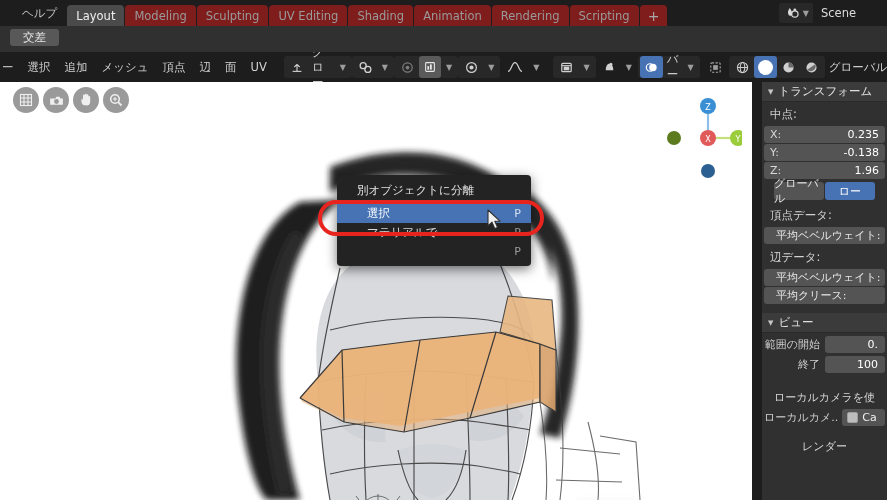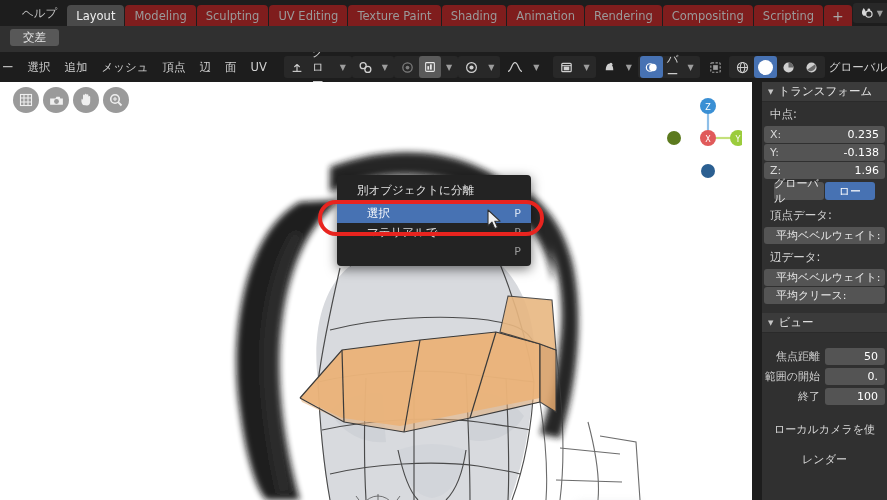--- a/index.html
+++ b/index.html
@@ -187,25 +187,23 @@
 
 <div id="app">
 
   <div class="topbar">
     <div class="menu-item">ヘルプ</div>
     <div class="wstabs">
       <div class="wstab active">Layout</div>
       <div class="wstab">Modeling</div>
       <div class="wstab">Sculpting</div>
       <div class="wstab">UV Editing</div>
-      <div class="wstab">Texture Paint</div>
       <div class="wstab">Shading</div>
       <div class="wstab">Animation</div>
       <div class="wstab">Rendering</div>
-      <div class="wstab">Compositing</div>
       <div class="wstab">Scripting</div>
       <div class="wstab plus">+</div>
     </div>
     <div class="topbar-right">
       <div class="scene-block">
         <div class="scene-icon-btn">
           <svg width="15" height="15" viewBox="0 0 16 16" class="icosvg">
             <path d="M5 2 C3 5 2.5 7.5 4 9.5 C5.2 11 7 10.8 7.6 9 C8.2 7.2 6.8 4.5 5 2 Z" fill="#d8d8d8"></path>
             <circle cx="10.5" cy="8.5" r="3.4" fill="none" stroke="#d8d8d8" stroke-width="1.3"></circle>
             <circle cx="10.5" cy="4.2" r="1.5" fill="#d8d8d8"></circle>
@@ -557,32 +555,35 @@
 
     <div class="sb-label">辺データ:</div>
     <div class="wide-field">平均ベベルウェイト:</div>
     <div class="wide-field">平均クリース:</div>
 
     <div class="panel-head" style="margin-top:9px">
       <span class="tri">▼</span>
       <span>ビュー</span>
     </div>
 
-    <div class="lr" style="margin-top:14px">
-      <span class="k" style="width:56px">焦点距離</span>
-      <span class="v">50</span>
-    </div>
     <div class="lr">
       <span class="k" style="width:56px">範囲の開始</span>
       <span class="v">0.</span>
     </div>
     <div class="lr">
       <span class="k" style="width:56px">終了</span>
       <span class="v">100</span>
     </div>
 
     <div class="center-txt" style="margin-top:12px">ローカルカメラを使</div>
 
+    <div class="cam-row">
+      <span>ローカルカメ..</span>
+      <span class="cam-field">
+        <span class="cam-ico"></span>
+        <span>Ca</span>
+      </span>
+    </div>
 
     <div class="center-txt" style="margin-top:8px">レンダー</div>
   </div>
 
 </div>
 
 </body></html>

